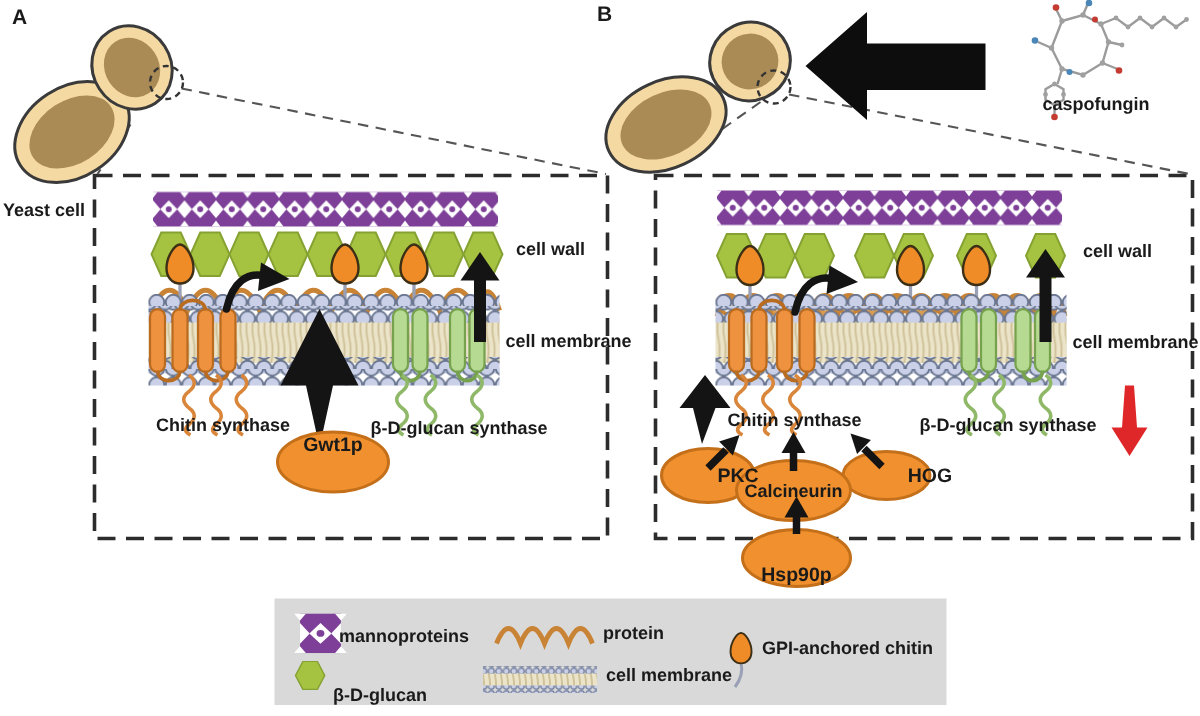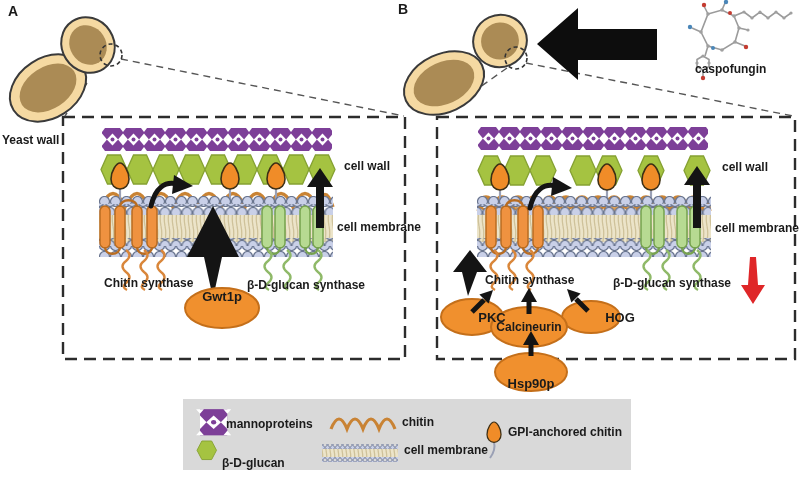--- a/index.html
+++ b/index.html
@@ -329,38 +329,38 @@
     </g>
     <g>
       <path d="M494,442 q2,8 -4,16" fill="none" stroke="#9aa0b5" stroke-width="2"></path>
       <use href="#gpi" transform="translate(487,422) scale(0.78)"></use>
     </g>
   </g>
 </svg>
 
 <div class="lbl letter" style="left:8px;top:4px">A</div>
 <div class="lbl letter" style="left:398px;top:2px">B</div>
-<div class="lbl" style="left:2px;top:134px">Yeast wall</div>
+<div class="lbl" style="left:2px;top:134px">Yeast cell</div>
 <div class="lbl" style="left:695px;top:63px">caspofungin</div>
 
 <div class="lbl" style="left:344px;top:160px">cell wall</div>
 <div class="lbl" style="left:337px;top:221px">cell membrane</div>
 <div class="lbl" style="left:104px;top:277px">Chitin synthase</div>
 <div class="lbl" style="left:247px;top:279px">β-D-glucan synthase</div>
 
 <div class="lbl" style="left:722px;top:161px">cell wall</div>
 <div class="lbl" style="left:715px;top:222px">cell membrane</div>
 <div class="lbl" style="left:485px;top:274px">Chitin synthase</div>
 <div class="lbl" style="left:613px;top:277px">β-D-glucan synthase</div>
 
 <div class="lbl ctr" style="left:222px;top:296px">Gwt1p</div>
 <div class="lbl ctr" style="left:492px;top:317px">PKC</div>
 <div class="lbl ctr small" style="left:529px;top:327px">Calcineurin</div>
 <div class="lbl ctr" style="left:620px;top:317px">HOG</div>
 <div class="lbl ctr" style="left:531px;top:383px">Hsp90p</div>
 
 <div class="lbl" style="left:226px;top:418px">mannoproteins</div>
 <div class="lbl" style="left:222px;top:457px">β-D-glucan</div>
-<div class="lbl" style="left:402px;top:416px">chitin</div>
+<div class="lbl" style="left:402px;top:416px">protein</div>
 <div class="lbl" style="left:404px;top:444px">cell membrane</div>
 <div class="lbl" style="left:508px;top:426px">GPI-anchored chitin</div>
 
 </div>
 
 </body></html>

